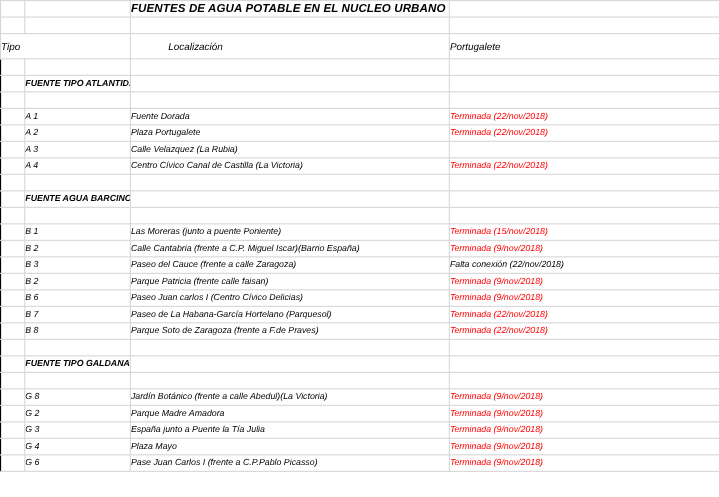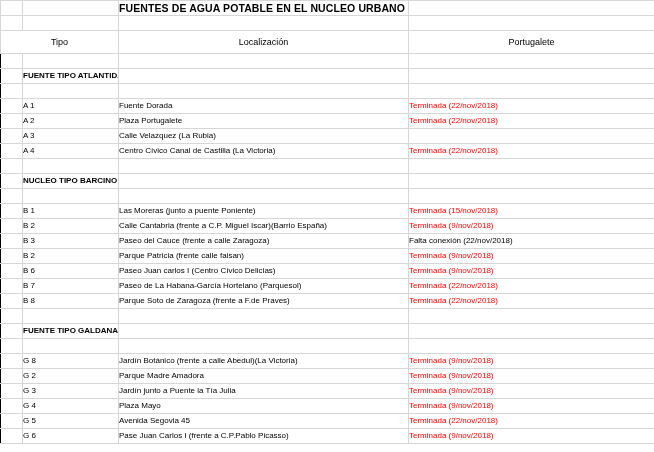--- a/index.html
+++ b/index.html
@@ -12,20 +12,21 @@
     width: 654px;
     height: 452px;
     overflow: hidden;
     font-family: "Liberation Sans", sans-serif;
     color: #000000;
   }
   #sheet {
     width: 654px;
     height: 452px;
     position: relative;
+    font-style: italic;
   }
   table.grid {
     border-collapse: collapse;
     table-layout: fixed;
     width: 654px;
     font-size: 8px;
   }
   table.grid td {
     padding: 0;
     margin: 0;
@@ -60,21 +61,21 @@
   .title-cell {
     font-size: 10.5px;
     font-weight: bold;
     letter-spacing: 0.1px;
     padding-left: 2px;
   }
   
   .hdr-cell {
     font-size: 9px;
     font-weight: normal;
-    text-align: center;
+    text-align: left;
   }
   .sec-cell {
     font-size: 8px;
     font-weight: bold;
     padding-left: 2px;
   }
   .obs-cell {
     padding-left: 8px;
     font-size: 8px;
   }
@@ -99,21 +100,21 @@
           <td class="blank"></td>
         </tr>
         <tr>
           <td class="blank"></td>
           <td class="blank"></td>
           <td class="blank"></td>
           <td class="blank"></td>
         </tr>
         <tr style="height: 22px;">
           <td class="hdr-cell bt bb bl br ctr" colspan="2" style="height: 22px; line-height: 22px;">Tipo</td>
-          <td class="hdr-cell bt bb br ctr" style="height: 22px; line-height: 22px;">Localización</td>
+          <td class="hdr-cell bt bb br ctr" style="height: 22px; line-height: 22px; padding-left: 34px;">Localización</td>
           <td class="hdr-cell bt bb br ctr" style="height: 22px; line-height: 22px;">Portugalete</td>
         </tr>
         <tr>
           <td class="blank ibl ibb" style="border-left: 1.6px solid rgb(0, 0, 0);"></td>
           <td class="pad-l ibb ibr"></td>
           <td class="pad-l2 ibb ibr"></td>
           <td class="obs-cell ibb ibr" style="border-right: 1.6px solid rgb(0, 0, 0);"></td>
         </tr>
         <tr>
           <td class="blank ibl ibb" style="border-left: 1.6px solid rgb(0, 0, 0);"></td>
@@ -152,21 +153,21 @@
           <td class="obs-cell ibb ibr" style="color: rgb(255, 0, 0); border-right: 1.6px solid rgb(0, 0, 0);">Terminada   (22/nov/2018)</td>
         </tr>
         <tr>
           <td class="blank ibl ibb" style="border-left: 1.6px solid rgb(0, 0, 0);"></td>
           <td class="pad-l ibb ibr"></td>
           <td class="pad-l2 ibb ibr"></td>
           <td class="obs-cell ibb ibr" style="border-right: 1.6px solid rgb(0, 0, 0);"></td>
         </tr>
         <tr>
           <td class="blank ibl ibb" style="border-left: 1.6px solid rgb(0, 0, 0);"></td>
-          <td class="sec-cell ibb ibr">NUCLEO TIPO BARCINO</td>
+          <td class="sec-cell ibb ibr">FUENTE AGUA BARCINO</td>
           <td class="pad-l2 ibb ibr"></td>
           <td class="obs-cell ibb ibr" style="border-right: 1.6px solid rgb(0, 0, 0);"></td>
         </tr>
         <tr>
           <td class="blank ibl ibb" style="border-left: 1.6px solid rgb(0, 0, 0);"></td>
           <td class="pad-l ibb ibr"></td>
           <td class="pad-l2 ibb ibr"></td>
           <td class="obs-cell ibb ibr" style="border-right: 1.6px solid rgb(0, 0, 0);"></td>
         </tr>
         <tr>
@@ -237,34 +238,28 @@
         </tr>
         <tr>
           <td class="blank ibl ibb" style="border-left: 1.6px solid rgb(0, 0, 0);"></td>
           <td class="pad-l ibb ibr">G 2</td>
           <td class="pad-l2 ibb ibr">Parque Madre Amadora</td>
           <td class="obs-cell ibb ibr" style="color: rgb(255, 0, 0); border-right: 1.6px solid rgb(0, 0, 0);">Terminada   (9/nov/2018)</td>
         </tr>
         <tr>
           <td class="blank ibl ibb" style="border-left: 1.6px solid rgb(0, 0, 0);"></td>
           <td class="pad-l ibb ibr">G 3</td>
-          <td class="pad-l2 ibb ibr">Jardín junto a Puente la Tía Julia</td>
+          <td class="pad-l2 ibb ibr">España junto a Puente la Tía Julia</td>
           <td class="obs-cell ibb ibr" style="color: rgb(255, 0, 0); border-right: 1.6px solid rgb(0, 0, 0);">Terminada   (9/nov/2018)</td>
         </tr>
         <tr>
           <td class="blank ibl ibb" style="border-left: 1.6px solid rgb(0, 0, 0);"></td>
           <td class="pad-l ibb ibr">G 4</td>
           <td class="pad-l2 ibb ibr">Plaza Mayo</td>
           <td class="obs-cell ibb ibr" style="color: rgb(255, 0, 0); border-right: 1.6px solid rgb(0, 0, 0);">Terminada   (9/nov/2018)</td>
-        </tr>
-        <tr>
-          <td class="blank ibl ibb" style="border-left: 1.6px solid rgb(0, 0, 0);"></td>
-          <td class="pad-l ibb ibr">G 5</td>
-          <td class="pad-l2 ibb ibr">Avenida Segovia 45</td>
-          <td class="obs-cell ibb ibr" style="color: rgb(255, 0, 0); border-right: 1.6px solid rgb(0, 0, 0);">Terminada   (22/nov/2018)</td>
         </tr>
         <tr>
           <td class="blank ibl ibb" style="border-left: 1.6px solid rgb(0, 0, 0);"></td>
           <td class="pad-l ibb ibr">G 6</td>
           <td class="pad-l2 ibb ibr">Pase Juan Carlos I (frente a C.P.Pablo Picasso)</td>
           <td class="obs-cell ibb ibr" style="color: rgb(255, 0, 0); border-right: 1.6px solid rgb(0, 0, 0);">Terminada   (9/nov/2018)</td>
         </tr>
       </tbody>
   </table>
 </div>

